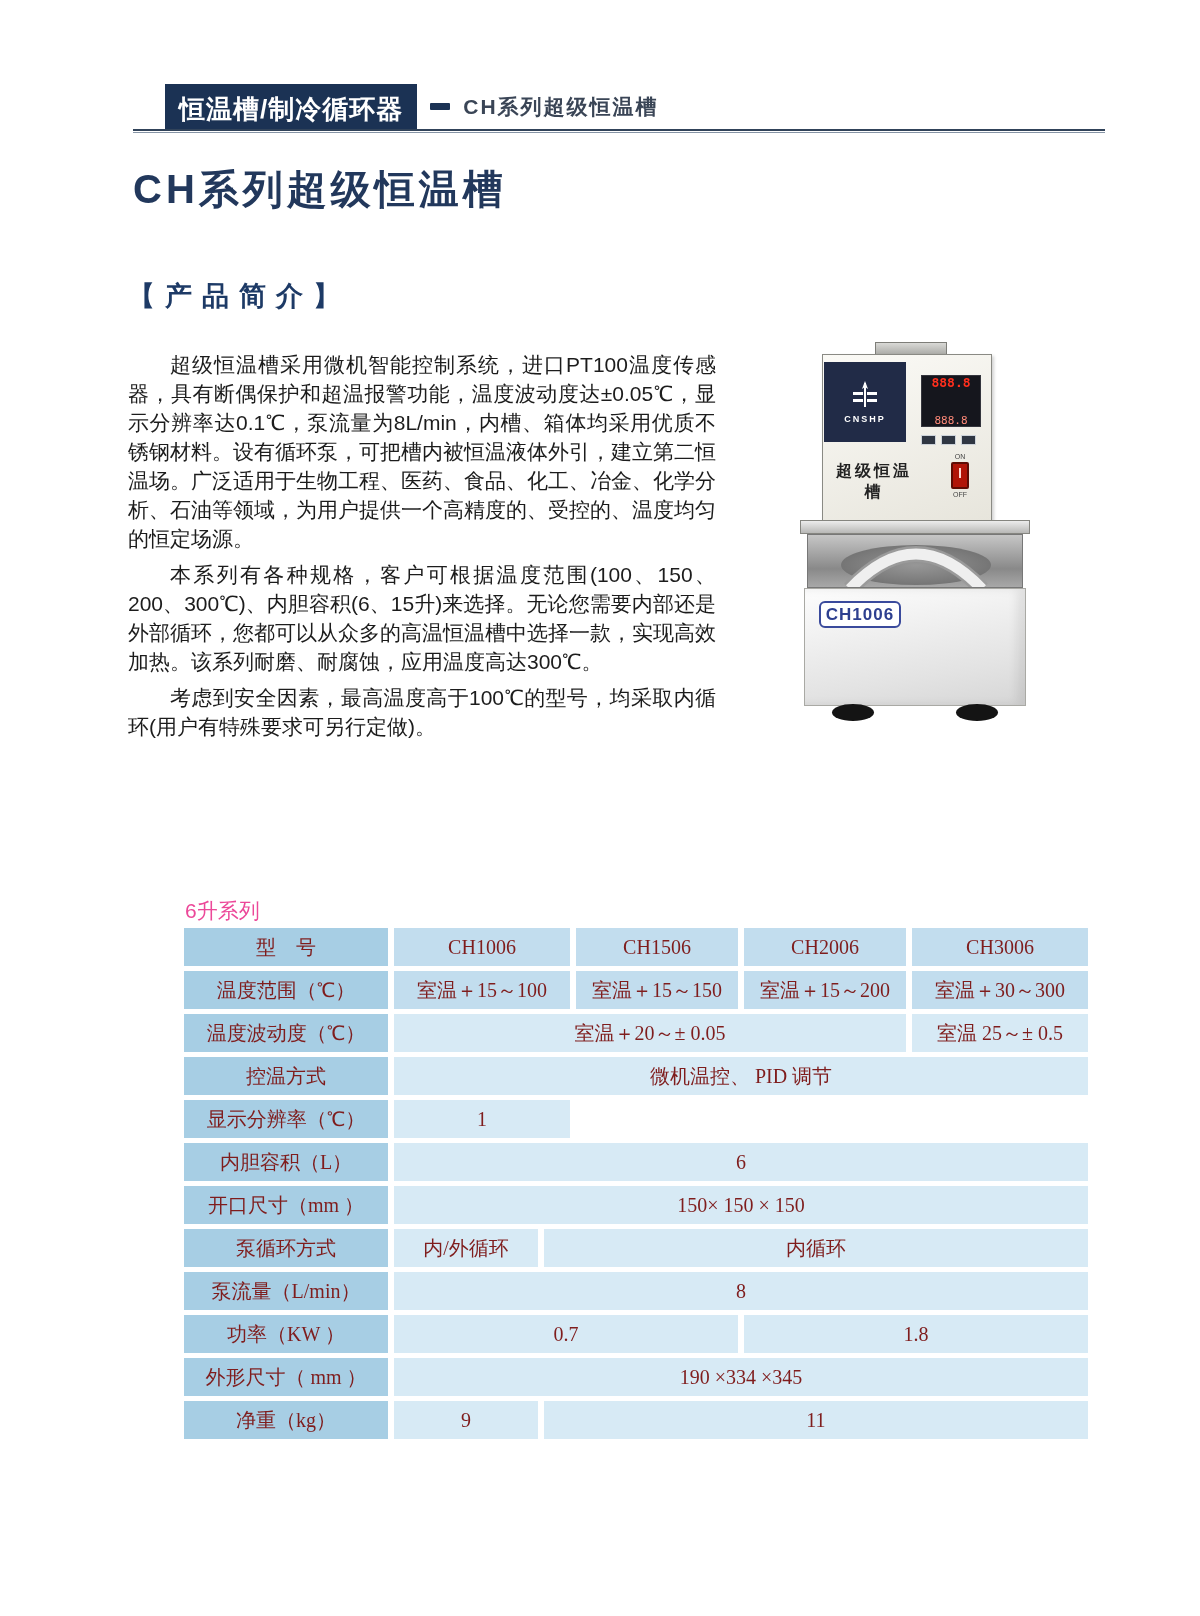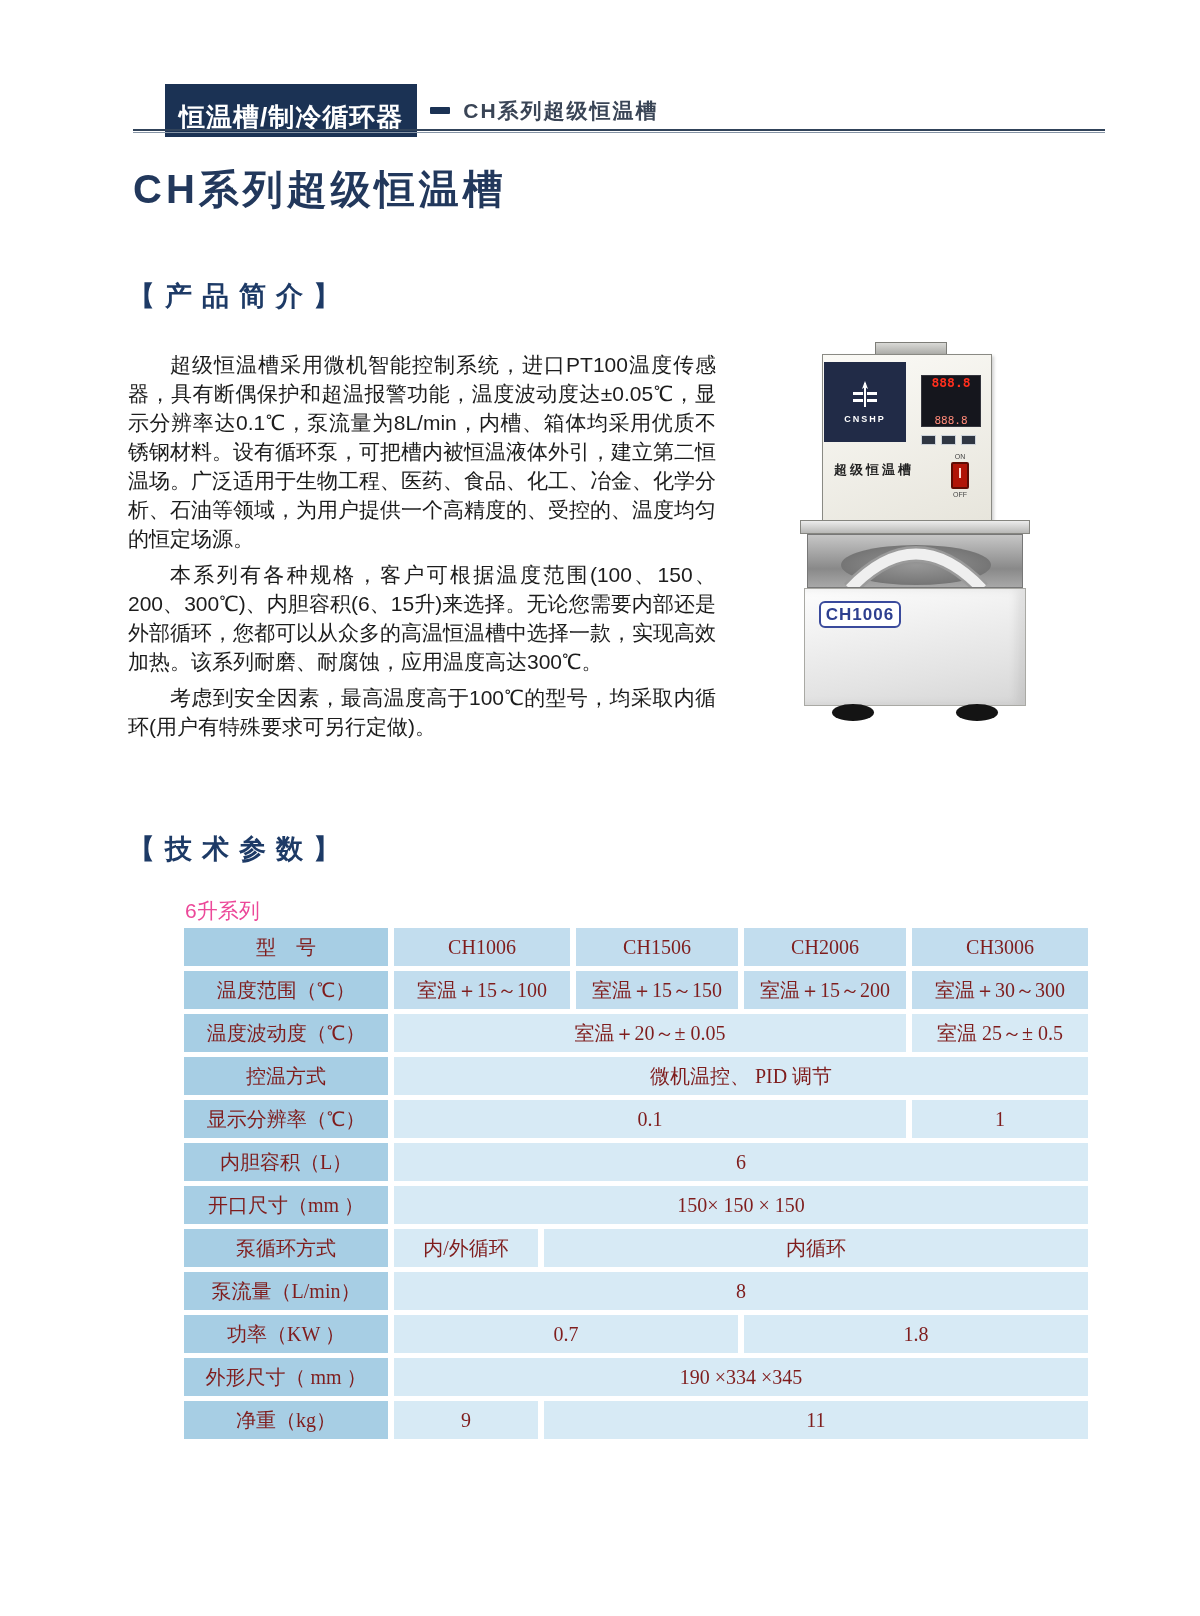--- a/index.html
+++ b/index.html
@@ -9,21 +9,21 @@
     --led:#ff2f1d; --switch:#b01408;
   }
   *{box-sizing:border-box; margin:0; padding:0;}
   html,body{background:#fff;}
   body{font-family:"Liberation Sans", sans-serif;}
   .page{position:relative; width:1200px; height:1616px; margin:0 auto; background:#fff; overflow:hidden;}
 
   
   .hdr{position:absolute; left:165px; top:84px; display:flex; align-items:center; gap:13px;}
   .hdr-badge{background:var(--navy); color:#fff; font-weight:bold; font-size:26px;
-    padding:20px 14px 7px; letter-spacing:1px; line-height:1;}
+    padding:12px 14px 7px; letter-spacing:1px; line-height:1;}
   .hdr-dash{width:20px; height:7px; background:var(--navy); border-radius:1px;}
   .hdr-sub{color:var(--subtitle); font-weight:bold; font-size:21px; letter-spacing:2px;}
   .hdr-rule{position:absolute; left:133px; top:129px; width:972px; height:4px;
     border-top:2px solid var(--rule); border-bottom:1px solid #8795a6;}
 
   .main-title{position:absolute; left:133px; top:162px; color:var(--title);
     font-size:40px; font-weight:bold; letter-spacing:4px;}
 
   .sec-head{position:absolute; color:#1d3a66; font-size:27px; font-weight:bold; letter-spacing:10px;}
   .sec-head.intro{left:128px; top:278px;}
@@ -45,21 +45,21 @@
     display:flex; flex-direction:column; align-items:center; justify-content:center; gap:4px;}
   .ph-logo-text{color:#fff; font-size:9px; font-weight:bold; letter-spacing:2px;}
   .ph-display{position:absolute; left:98px; top:20px; width:60px; height:52px; background:#15161d;
     border:1px solid #34353d; display:flex; flex-direction:column; align-items:center; justify-content:space-between; gap:3px;}
   .ph-led{font-family:"DejaVu Sans Mono", monospace; line-height:1;}
   .ph-led.top{color:var(--led); font-size:13px; font-weight:bold;}
   .ph-led.bot{color:#ff8a79; font-size:11px;}
   .ph-btns{position:absolute; left:98px; top:80px; display:flex; gap:5px;}
   .ph-btn{width:15px; height:10px; background:#2f3642; border:1px solid #cdd3da;}
   .ph-panel-title{position:absolute; left:6px; top:106px; width:90px; text-align:center;
-    color:#222; font-weight:bold; font-size:13px; letter-spacing:3px;}
+    color:#222; font-weight:bold; font-size:16px; letter-spacing:3px;}
   .ph-on,.ph-off{position:absolute; left:124px; width:26px; text-align:center; color:#444; font-size:7px;}
   .ph-on{top:98px;} .ph-off{top:136px;}
   .ph-switch{position:absolute; left:128px; top:107px; width:18px; height:27px;
     background:var(--switch); border:2px solid #5e0b04; border-radius:2px;}
   .ph-switch:after{content:""; position:absolute; left:6px; top:4px; width:2px; height:10px; background:#ffd9d4;}
   .ph-maker{position:absolute; left:0; top:150px; width:100%; text-align:center;
     color:#666; font-size:7.5px; letter-spacing:1px;margin-top:48px;}
   .ph-flange{position:absolute; left:10px; top:180px; width:230px; height:14px;
     background:linear-gradient(#ececec,#b8b8b6); border:1px solid #858580;}
   .ph-bathtop{position:absolute; left:17px; top:194px; width:216px; height:54px; overflow:hidden;
@@ -150,21 +150,20 @@
         <path d="M42 54 Q108 -16 174 54" fill="none" stroke="#efefef" stroke-width="11"></path>
       </svg>
     </div>
     <div class="ph-body">
       <div class="ph-model">CH1006</div>
     </div>
     <div class="ph-foot l"></div>
     <div class="ph-foot r"></div>
   </div>
 
-  <div class="sec-head specs">【技术参数】</div>
   <div class="series-label">6升系列</div>
 
   <div class="spec-table">
     <div class="trow">
       <div class="cell lab">型　号</div>
       <div class="cell vA c1">CH1006</div>
       <div class="cell vA c2">CH1506</div>
       <div class="cell vA c3">CH2006</div>
       <div class="cell vA c4">CH3006</div>
     </div>
@@ -179,21 +178,20 @@
       <div class="cell lab">温度波动度（℃）</div>
       <div class="cell vB c13">室温＋20～± 0.05</div>
       <div class="cell vB c4">室温 25～± 0.5</div>
     </div>
     <div class="trow">
       <div class="cell lab">控温方式</div>
       <div class="cell vB c14">微机温控、 PID 调节</div>
     </div>
     <div class="trow">
       <div class="cell lab">显示分辨率（℃）</div>
-      <div class="cell vB c13">0.1</div>
       <div class="cell vB c4">1</div>
     </div>
     <div class="trow">
       <div class="cell lab">内胆容积（L）</div>
       <div class="cell vB c14">6</div>
     </div>
     <div class="trow">
       <div class="cell lab">开口尺寸（mm ）</div>
       <div class="cell vB c14">150× 150 × 150</div>
     </div>

